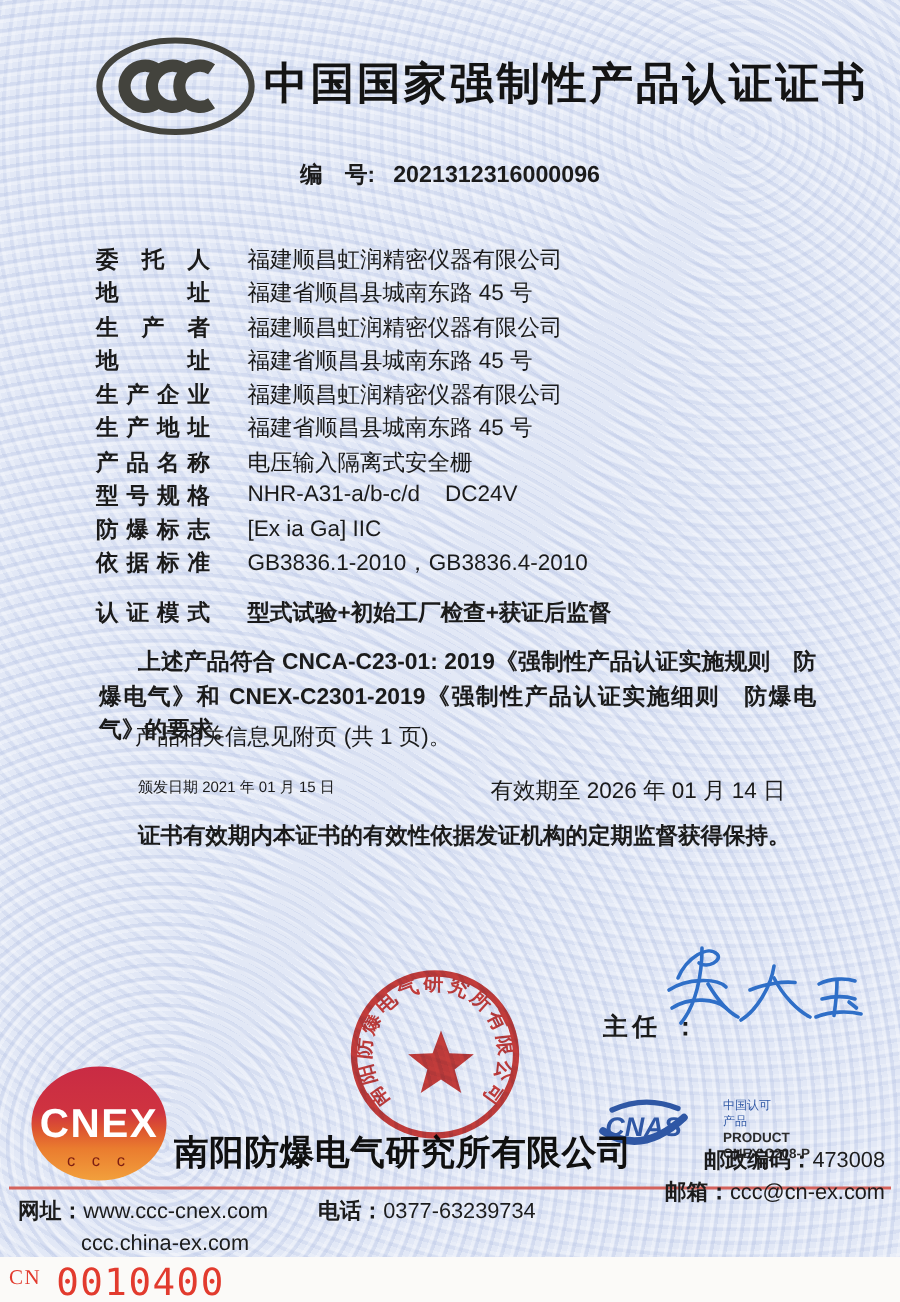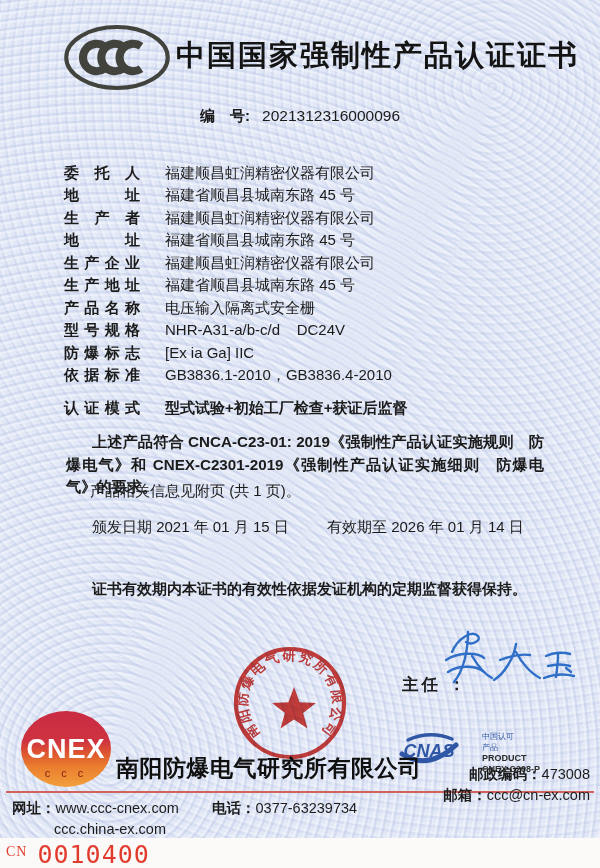--- a/index.html
+++ b/index.html
@@ -17,35 +17,35 @@
   }
   .abs { position:absolute; }
 
   
   .ccc-logo { left:62px; top:24px; width:110px; height:67px; }
   .title { left:176px; top:36px; width:378px; font-size:29px; font-weight:bold;
            letter-spacing:2px; color:#141414; white-space:nowrap; }
 
   .number-line { left:0; top:107px; width:600px; text-align:center; font-size:15px; }
   .number-line .nlabel { font-weight:bold; }
-  .number-line .nvalue { font-weight:normal; font-size:15.5px; margin-left:8px; }
+  .number-line .nvalue { font-weight:bold; font-size:15.5px; margin-left:8px; }
 
   
   .frow { position:absolute; left:64px; height:20px; font-size:15px; white-space:nowrap; }
   .flabel { display:inline-block; width:76px; font-weight:bold;
             text-align:justify; text-align-last:justify; vertical-align:top; }
   .fvalue { position:absolute; left:101px; top:0; white-space:pre; }
   .frow.bold .fvalue, .frow.bold .flabel { font-weight:bold; }
 
   .statement { left:66px; top:431px; width:478px; font-size:15.2px; font-weight:bold;
                line-height:22.5px; text-indent:26px; text-align:justify; }
   .attach    { left:90px;  top:482px; font-size:15px; }
-  .date-issue  { left:92px;  top:518px; font-size:15px; }
+  .date-issue  { left:92px;  top:518px; font-size:10px; }
   .date-expiry { left:327px; top:518px; font-size:15px; }
-  .validity  { left:92px; top:580px; font-size:15px; font-weight:bold; }
+  .validity  { left:92px; top:548px; font-size:15px; font-weight:bold; }
 
   .director-label { left:402px; top:674px; font-size:16.5px; font-weight:600; letter-spacing:3px; }
   .signature { left:438px; top:620px; width:152px; height:80px; }
 
   .stamp { left:232px; top:645px; width:116px; height:116px; z-index:3;
            mix-blend-mode:multiply; opacity:0.92; }
 
   .issuer-name { left:116px; top:753px; font-size:23px; font-weight:bold;
                  letter-spacing:0.5px; color:#101010; z-index:1; white-space:nowrap; }
 

